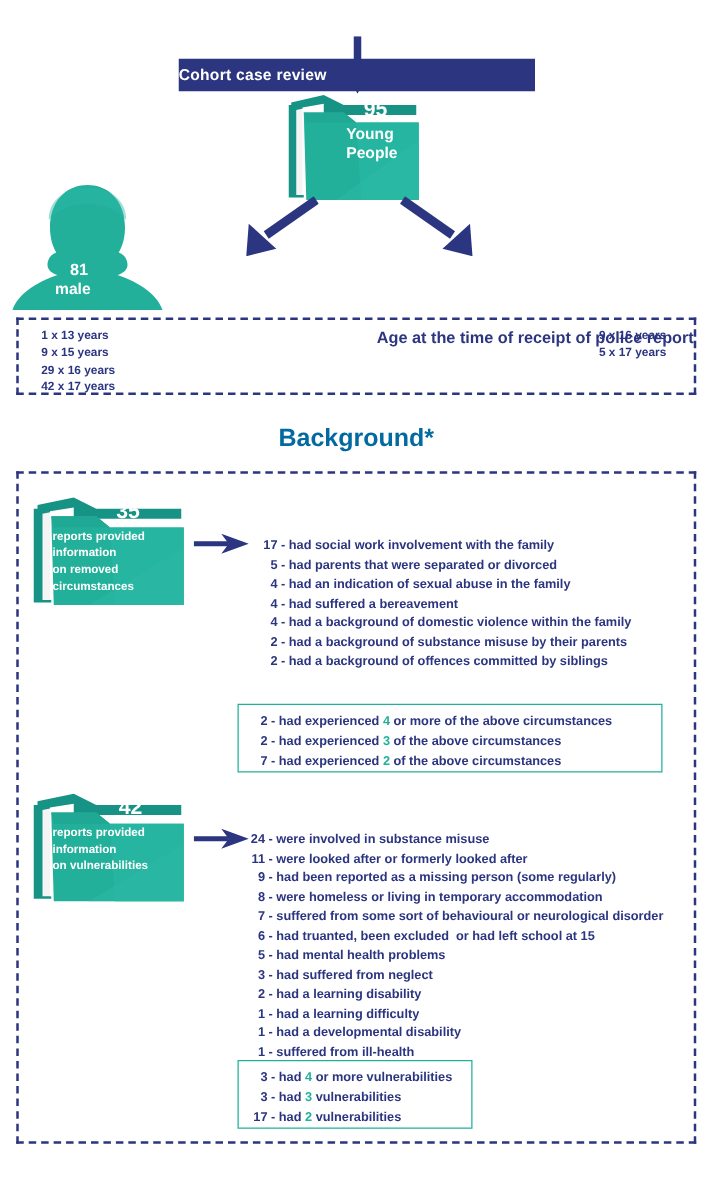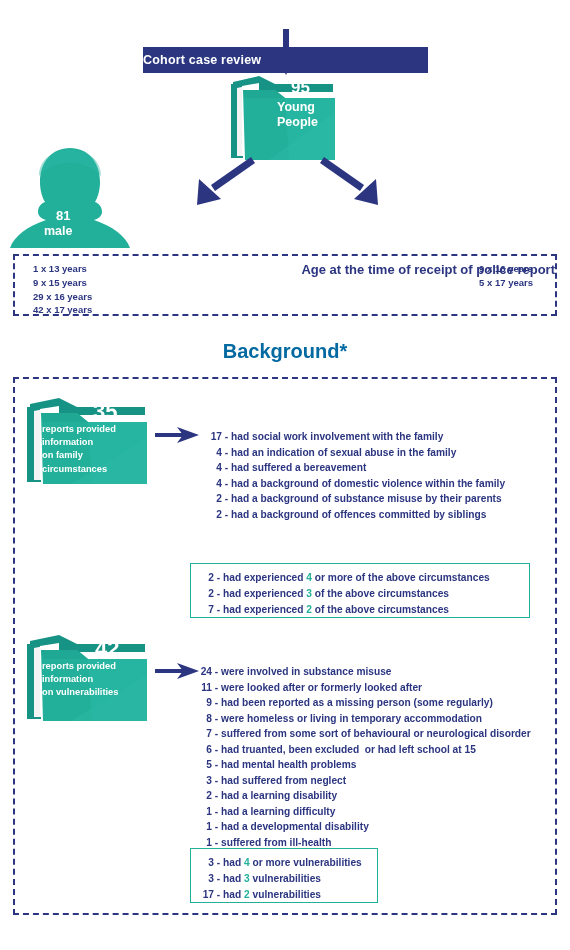--- a/index.html
+++ b/index.html
@@ -152,21 +152,21 @@
     left: 13px;
     top: 377px;
     width: 544px;
     height: 538px;
     border: 2px dashed #2b3580;
     box-sizing: border-box;
   }
 
   
   .folder-sec { width: 126px; height: 94px; }
-  .folder-sec .num { font-size: 22px; }
+  .folder-sec .num { font-size: 17px; }
   .folder-sec .lines {
     position: absolute;
     color: #ffffff;
     font-weight: bold;
     font-size: 9.3px;
     line-height: 1.42;
     text-align: left;
   }
   .folder-family { left: 25px; top: 394px; }
   .folder-family .num  { left: 68px; top: 5px; }
@@ -321,34 +321,35 @@
       <path d="M15,15 L34,12 L34,86 L15,86 Z" fill="#ffffff"></path>
       <path d="M16,19 L52,19 L63,28 L122,28 L122,90 L18,90 Z" fill="#23b09b"></path>
       <path d="M63,28 L122,28 L122,90 L67,90 Z" fill="#26b5a0"></path>
       <path d="M16,19 L52,19 L63,28 L18,28 Z" fill="#1fa894"></path>
       <path d="M122,44 L122,90 L46,90 Z" fill="#2cbaa6" opacity=".5"></path>
     </svg>
     <div class="folder-text num">35</div>
     <div class="lines">
       <div>reports provided</div>
       <div>information</div>
-      <div>on family</div>
+      <div>on removed</div>
       <div>circumstances</div>
     </div>
   </div>
 
   <div class="arrow-right arrow-right-family">
     <svg viewBox="0 0 44 20" width="44" height="20" aria-hidden="true">
       <rect x="0" y="8" width="28" height="4" fill="#2b3580"></rect>
       <polygon points="22,2 44,10 22,18 28,10" fill="#2b3580"></polygon>
     </svg>
   </div>
 
   <div class="stat-list stat-list-family">
     <div class="row"><span class="cnt">17</span> <span>- had social work involvement with the family</span></div>
+    <div class="row"><span class="cnt">5</span> <span>- had parents that were separated or divorced</span></div>
     <div class="row"><span class="cnt">4</span> <span>- had an indication of sexual abuse in the family</span></div>
     <div class="row"><span class="cnt">4</span> <span>- had suffered a bereavement</span></div>
     <div class="row"><span class="cnt">4</span> <span>- had a background of domestic violence within the family</span></div>
     <div class="row"><span class="cnt">2</span> <span>- had a background of substance misuse by their parents</span></div>
     <div class="row"><span class="cnt">2</span> <span>- had a background of offences committed by siblings</span></div>
   </div>
 
   <div class="summary-box summary-box-family">
     <div class="row"><span class="cnt">2</span> <span>- had experienced </span><span class="hl">4</span><span> or more of the above circumstances</span></div>
     <div class="row"><span class="cnt">2</span> <span>- had experienced </span><span class="hl">3</span><span> of the above circumstances</span></div>

